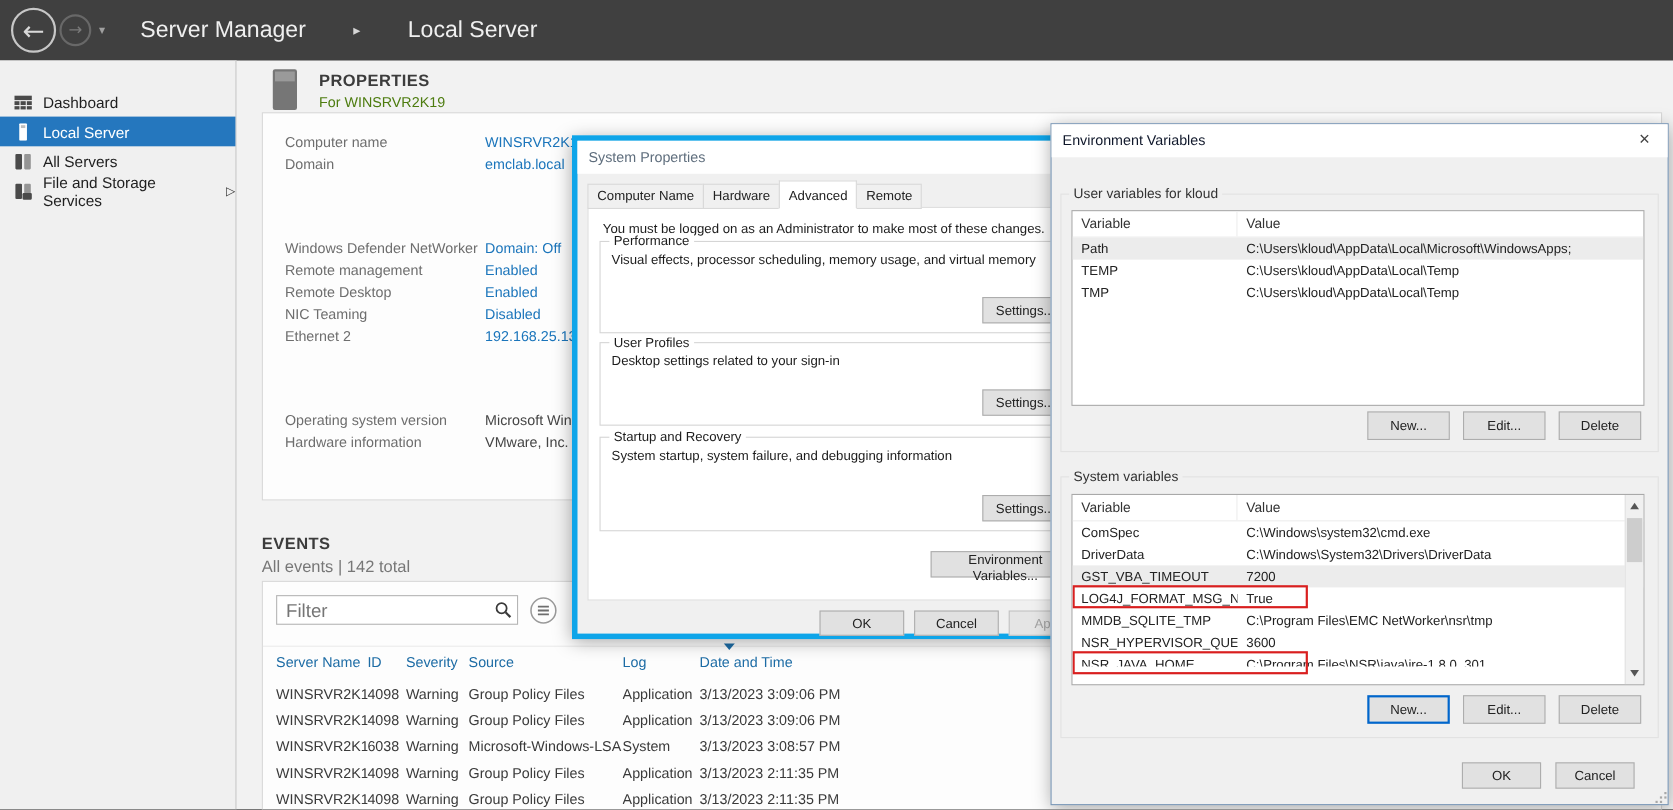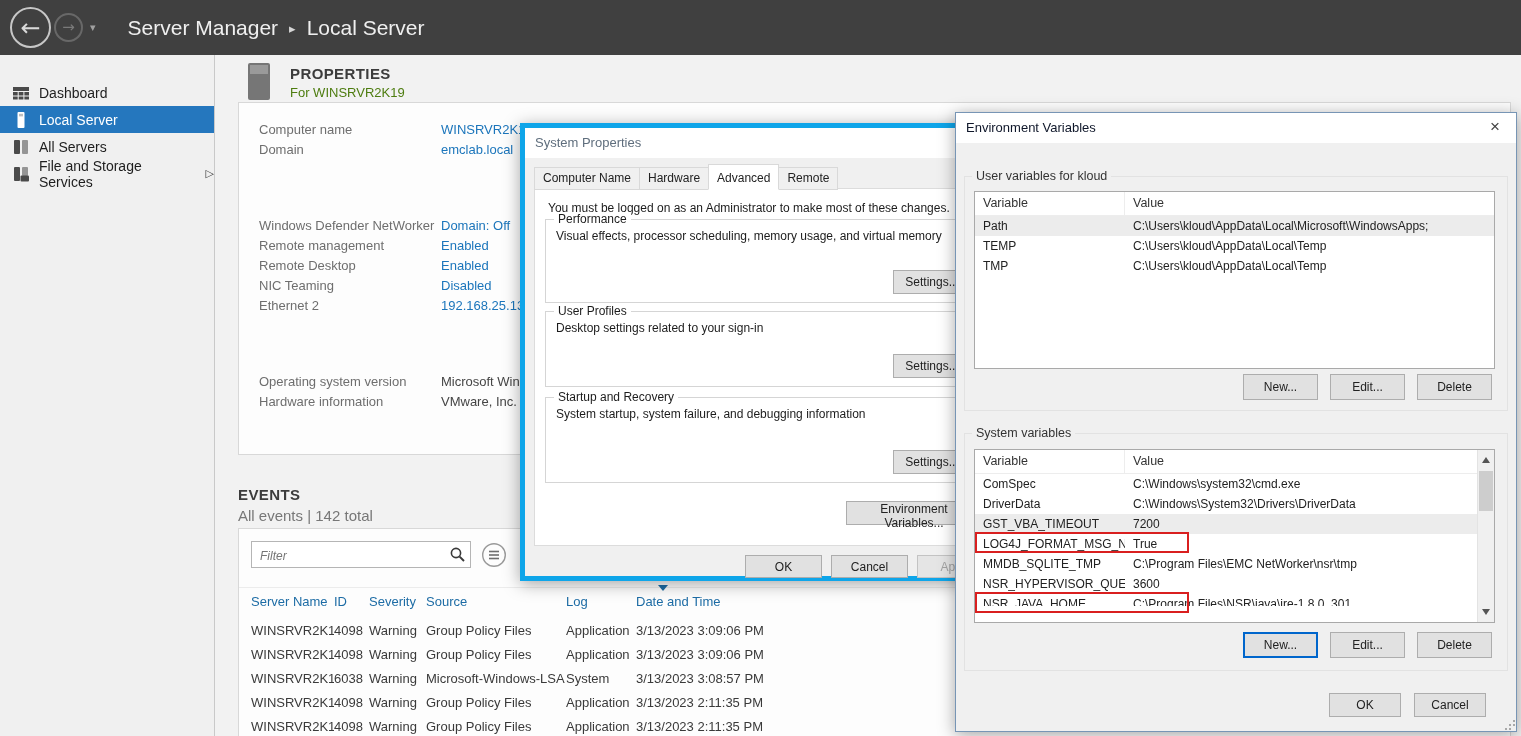--- a/index.html
+++ b/index.html
@@ -8,21 +8,21 @@
 
   
   .topbar{position:absolute;top:0;left:0;right:0;height:55px;background:#404040;display:flex;align-items:center;}
   .nav-back{width:37px;height:37px;border:2.5px solid #c7c7c7;border-radius:50%;margin-left:10px;
             display:flex;align-items:center;justify-content:center;color:#d9d9d9;font-size:24px;line-height:1;
             font-family:"DejaVu Sans",sans-serif;}
   .nav-fwd{width:25px;height:25px;border:2px solid #686868;border-radius:50%;margin-left:3px;
            display:flex;align-items:center;justify-content:center;color:#7a7a7a;font-size:15px;line-height:1;
            font-family:"DejaVu Sans",sans-serif;}
   .nav-caret{color:#a0a0a0;font-size:11px;margin-left:7px;font-family:"DejaVu Sans",sans-serif;}
-  .breadcrumb{margin-left:32px;font-size:21px;color:#efefef;display:flex;align-items:center;}
+  .breadcrumb{margin-left:32px;font-size:21px;color:#efefef;display:flex;align-items:center;gap:32px;}
   .breadcrumb .sep{font-size:13px;color:#d6d6d6;margin:2px 11px 0 11px;font-family:"DejaVu Sans",sans-serif;}
 
   
   .sidebar{position:absolute;top:55px;left:0;width:215px;bottom:0;background:#f0f0f0;border-right:1px solid #c9c9c9;padding-top:24px;box-sizing:border-box;}
   .sb-item{height:27px;display:flex;align-items:center;padding-left:13px;font-size:14px;color:#1e1e1e;cursor:default;}
   .sb-item .sb-icon{width:17px;height:16px;margin-right:9px;color:#4a4a4a;flex:0 0 17px;}
   .sb-item.selected{background:#2577be;color:#fff;}
   .sb-item.selected .sb-icon{color:#fff;}
   .sb-chevron{margin-left:7px;font-size:11px;color:#333;font-family:"DejaVu Sans",sans-serif;}
   .sb-icon svg{display:block;}
@@ -38,21 +38,21 @@
   .prop-row.gap{margin-top:56px;}
   .prop-label{width:182px;color:#6e6e6e;flex:0 0 182px;}
   .prop-value{color:#454545;}
   .prop-value.link{color:#1b75bb;cursor:pointer;}
 
   
   .events-title{position:absolute;left:238px;top:486px;font-size:15px;font-weight:bold;color:#3c3c3c;letter-spacing:.4px;}
   .events-sub{position:absolute;left:238px;top:507px;font-size:15px;color:#777;}
   .events-panel{position:absolute;left:238px;top:528px;right:10px;height:230px;background:#fdfdfd;border:1px solid #d8d8d8;box-sizing:border-box;}
   .filter-wrap{position:absolute;left:12px;top:12px;width:220px;height:27px;border:1px solid #b5b5b5;background:#fff;box-sizing:border-box;}
-  .filter-input{position:absolute;left:6px;top:1px;width:185px;height:23px;border:none;outline:none;font-size:12px;font-style:italic;color:#0369a1;font-family:inherit;background:transparent;}
+  .filter-input{position:absolute;left:6px;top:1px;width:185px;height:23px;border:none;outline:none;font-size:17px;color:#0369a1;font-family:inherit;background:transparent;}
   .filter-mag{position:absolute;right:4px;top:4px;width:17px;height:17px;}
   .list-btn{position:absolute;left:242px;top:13px;width:26px;height:26px;}
   .ev-headrow{position:absolute;left:0;right:0;top:58px;height:26px;display:flex;padding-left:12px;border-top:1px solid #ececec;align-items:center;}
   .evh{font-size:13px;color:#1d6ca5;position:relative;flex:0 0 auto;}
   .sort-arrow{position:absolute;top:-9px;left:22px;width:0;height:0;border-left:5px solid transparent;border-right:5px solid transparent;border-top:6px solid #1d6ca5;}
   .ev-rows{position:absolute;left:0;right:0;top:90px;}
   .evr{display:flex;height:24px;line-height:24px;padding-left:12px;font-size:13px;color:#3a3a3a;}
   .evc{flex:0 0 auto;white-space:nowrap;overflow:hidden;}
 
   

